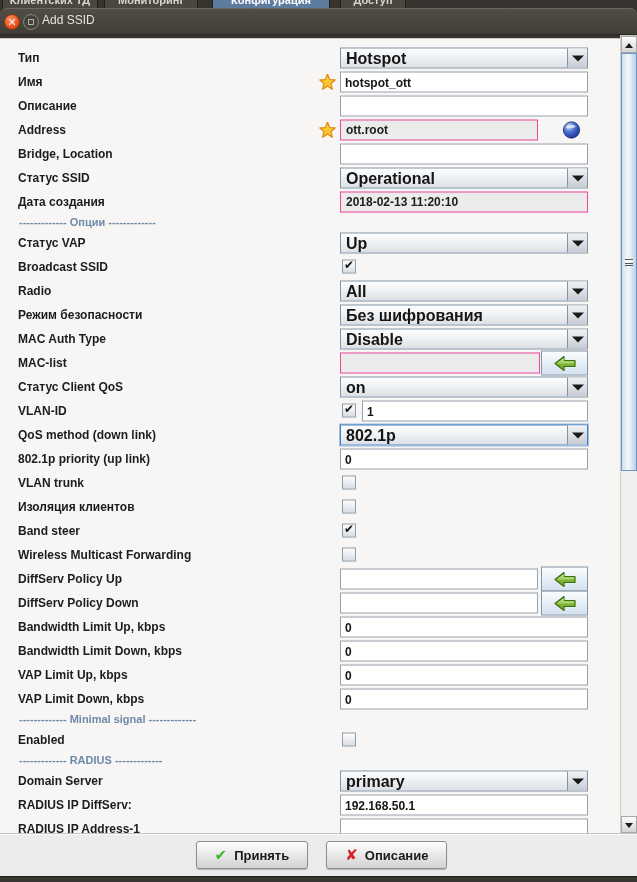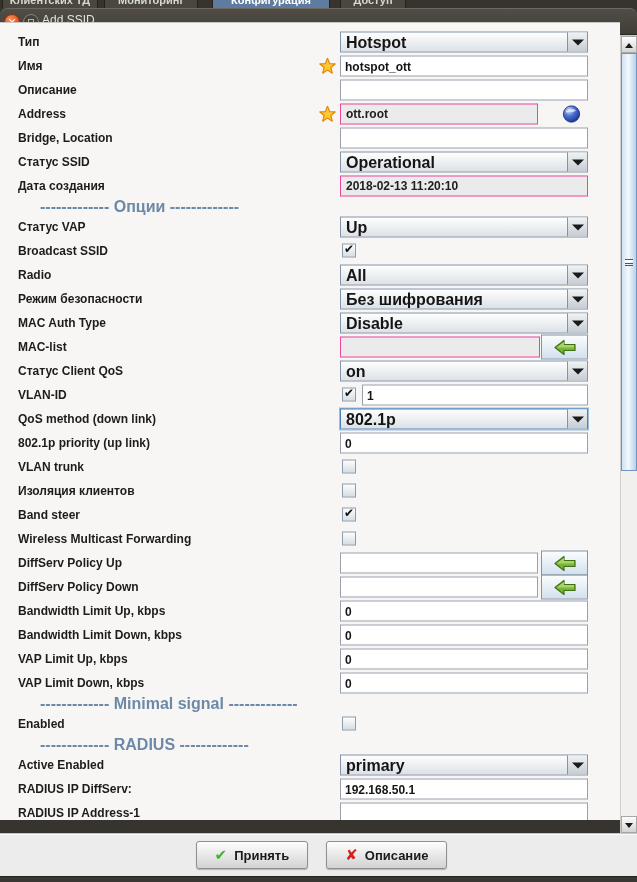--- a/index.html
+++ b/index.html
@@ -21,27 +21,27 @@
   .tbtn{position:absolute;top:5px;width:16px;height:16px;border-radius:50%;cursor:pointer;}
   .btn-close{left:4px;background:radial-gradient(circle at 35% 30%,#f78e5c,#e95420 60%,#c64312);
              border:1px solid #8c globe;border:1px solid #93350c;}
   .btn-close .x{position:absolute;left:0;top:-1px;width:100%;text-align:center;
                 color:#fdf2ec;font-size:11px;font-weight:bold;line-height:16px;}
   .btn-restore{left:23px;background:#45423c;border:1px solid #8a857c;}
   .btn-restore .sq{position:absolute;left:4px;top:4px;width:6px;height:6px;border:1px solid #b5b1a9;}
   .wtitle{position:absolute;left:42px;top:4px;color:#e4e1da;font-size:12px;font-weight:normal;}
 
   
-  .content{position:absolute;left:0;top:22px;width:620px;height:798px;
+  .content{position:absolute;left:0;top:38px;width:620px;height:798px;
            background:#f7f6f4;overflow:hidden;border-top:1px solid #c9c7c4;padding-top:7px;}
   .row{position:relative;height:24px;}
   .row .lbl{position:absolute;left:18px;top:50%;transform:translateY(-50%);
             font-size:12px;font-weight:bold;color:#1c1c1c;white-space:nowrap;}
   .ctrl{position:absolute;left:340px;top:50%;transform:translateY(-50%);width:248px;height:21px;}
-  .divrow{height:17px;line-height:17px;padding-left:40px;font-size:16px;font-weight:bold;color:#6d89a8;}
+  .divrow{height:17px;line-height:17px;padding-left:19px;font-size:11px;font-weight:bold;color:#6d89a8;}
 
   .star{position:absolute;left:-21px;top:2px;width:17px;height:17px;}
 
   
   .sel{position:relative;width:100%;height:21px;border:1px solid #8494a8;
        background:linear-gradient(#fefefe,#dce1e6);cursor:pointer;}
   .sel.focus{border:1px solid #4d7fbe;box-shadow:0 0 0 1px #9dbede;}
   .sel .val{position:absolute;left:5px;top:0;right:22px;line-height:19px;
             font-size:16px;font-weight:bold;color:#151515;white-space:nowrap;overflow:hidden;}
   .sel .abox{position:absolute;right:0;top:0;width:20px;height:19px;
@@ -346,21 +346,21 @@
       </div>
       <div class="divrow">------------- Minimal signal -------------</div>
       <div class="row">
         <span class="lbl">Enabled</span>
         <div class="ctrl">
           <div class="cb"></div>
         </div>
       </div>
       <div class="divrow">------------- RADIUS -------------</div>
       <div class="row">
-        <span class="lbl">Active Enabled</span>
+        <span class="lbl">Domain Server</span>
         <div class="ctrl">
           <div class="sel">
             <span class="val">primary</span>
             <span class="abox">
               <span class="tri-dn"></span>
             </span>
           </div>
         </div>
       </div>
       <div class="row">

